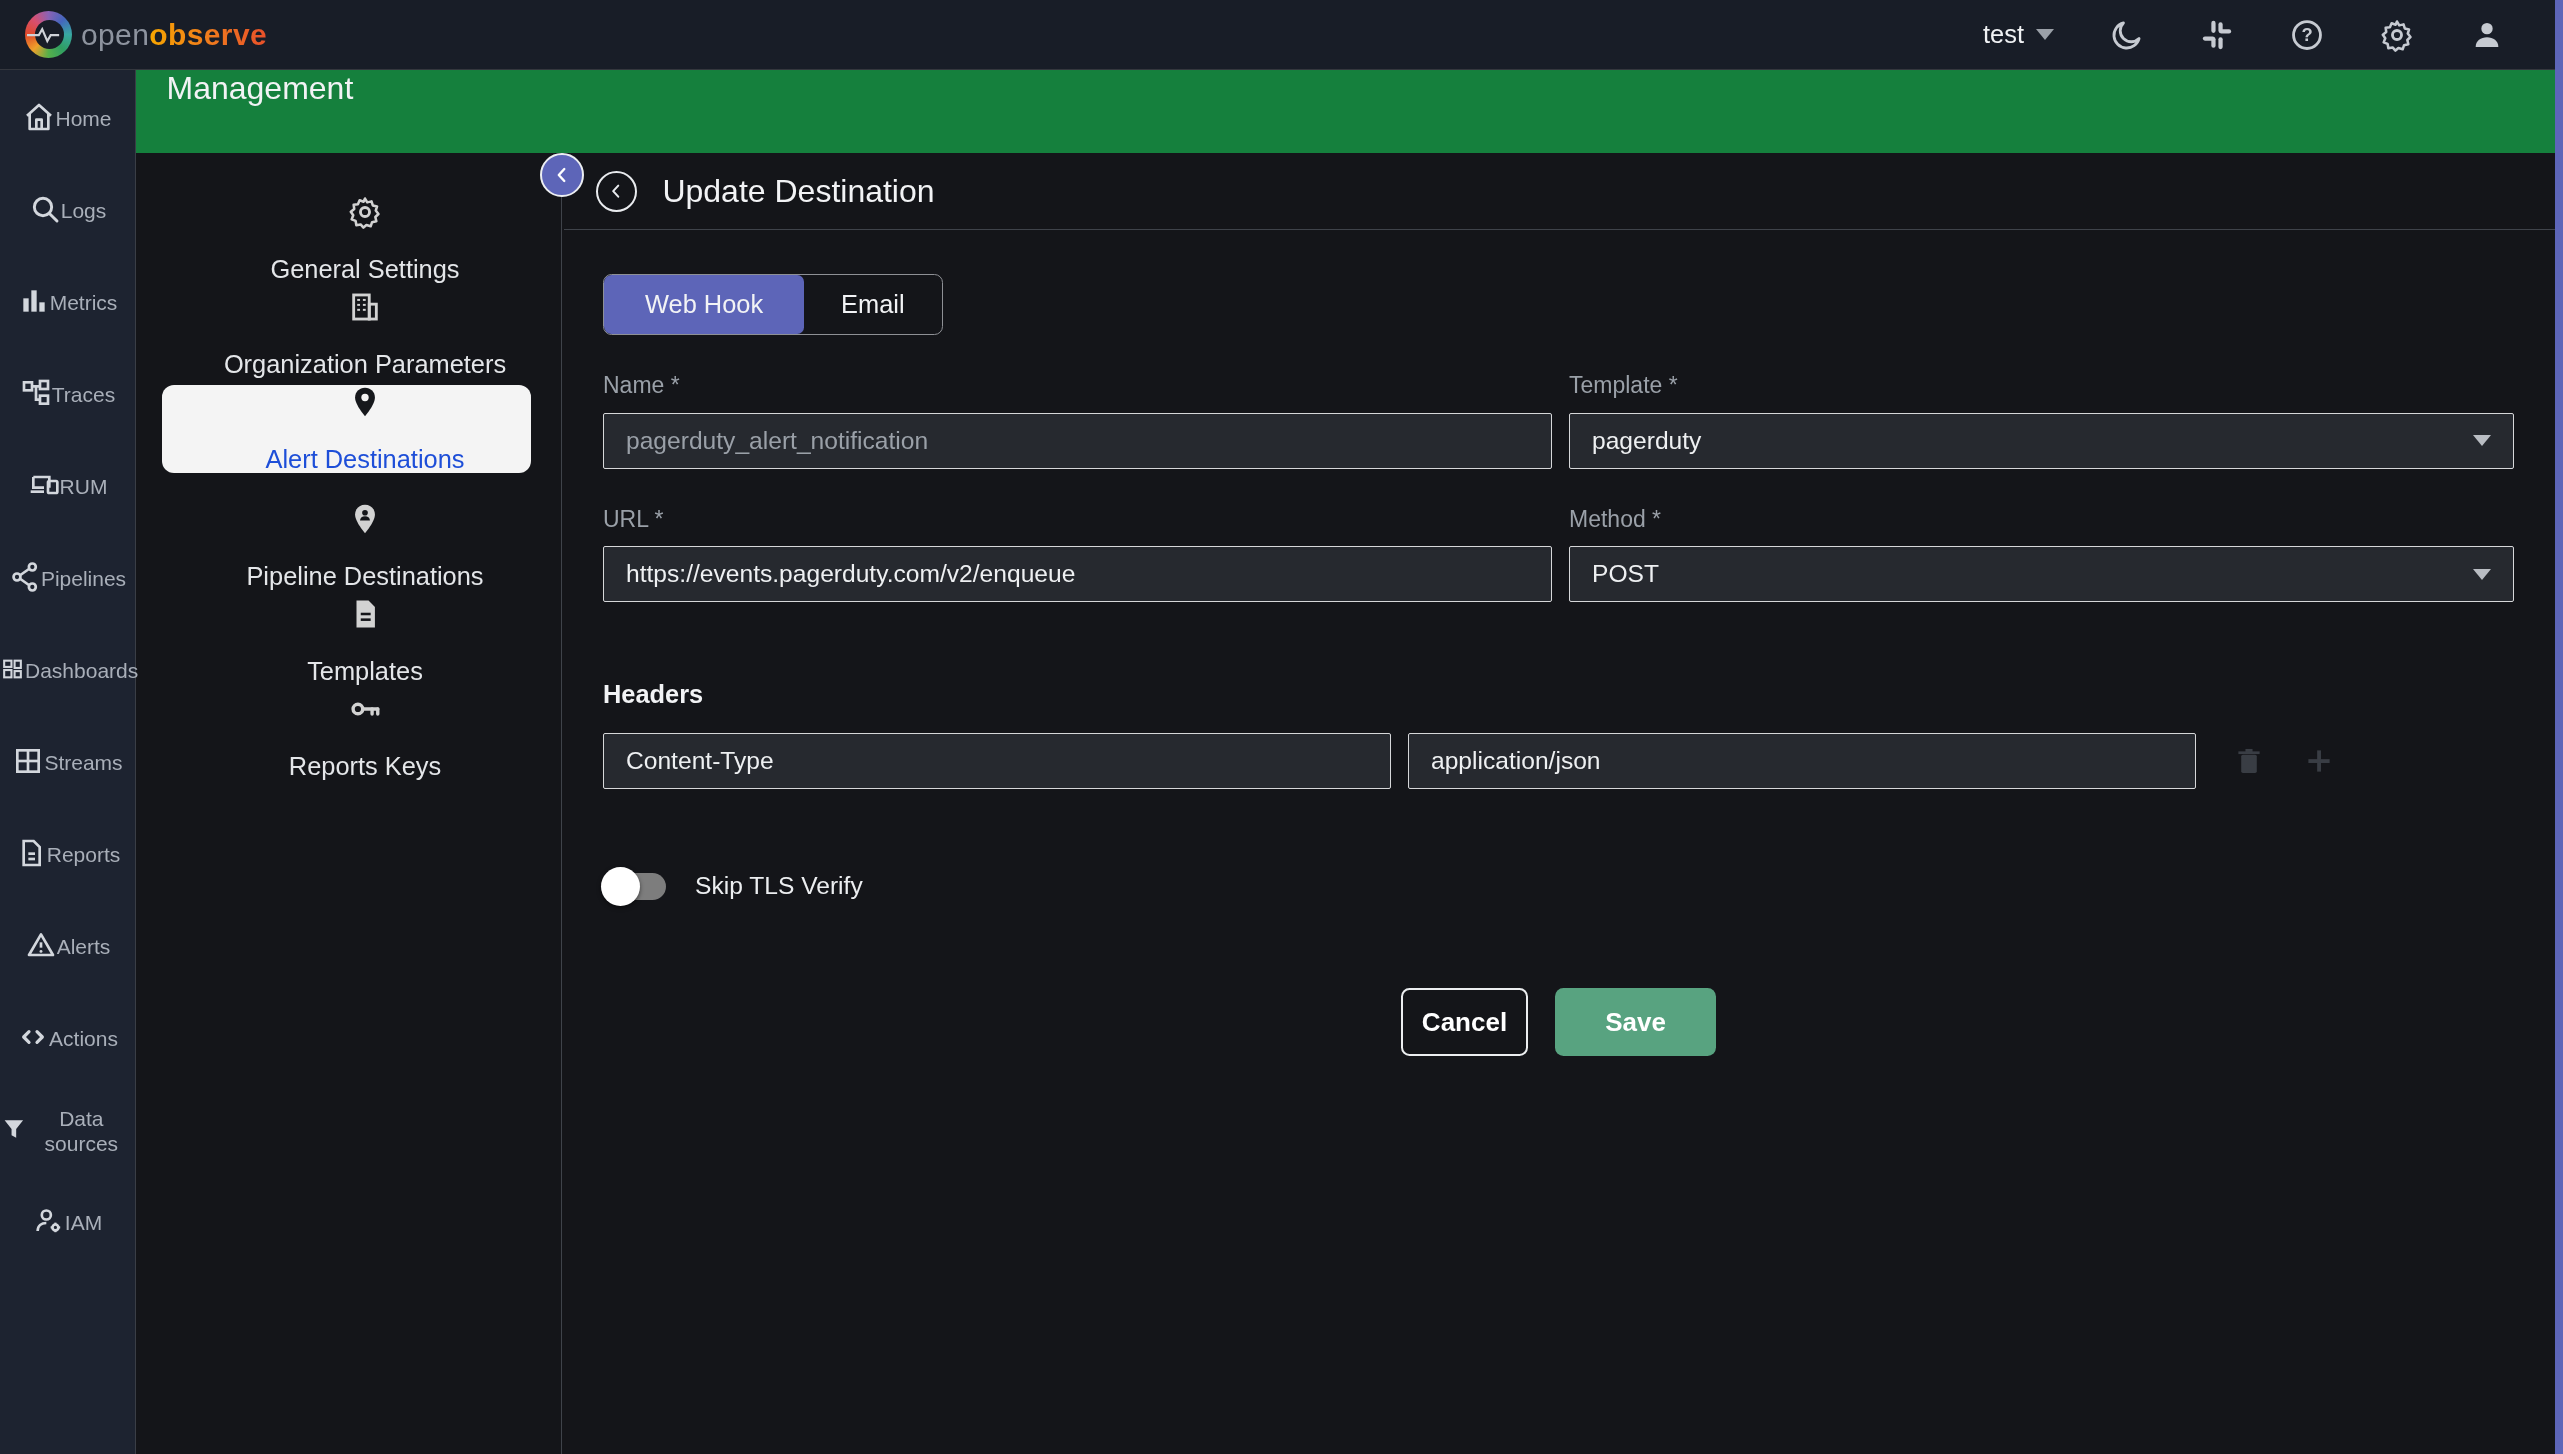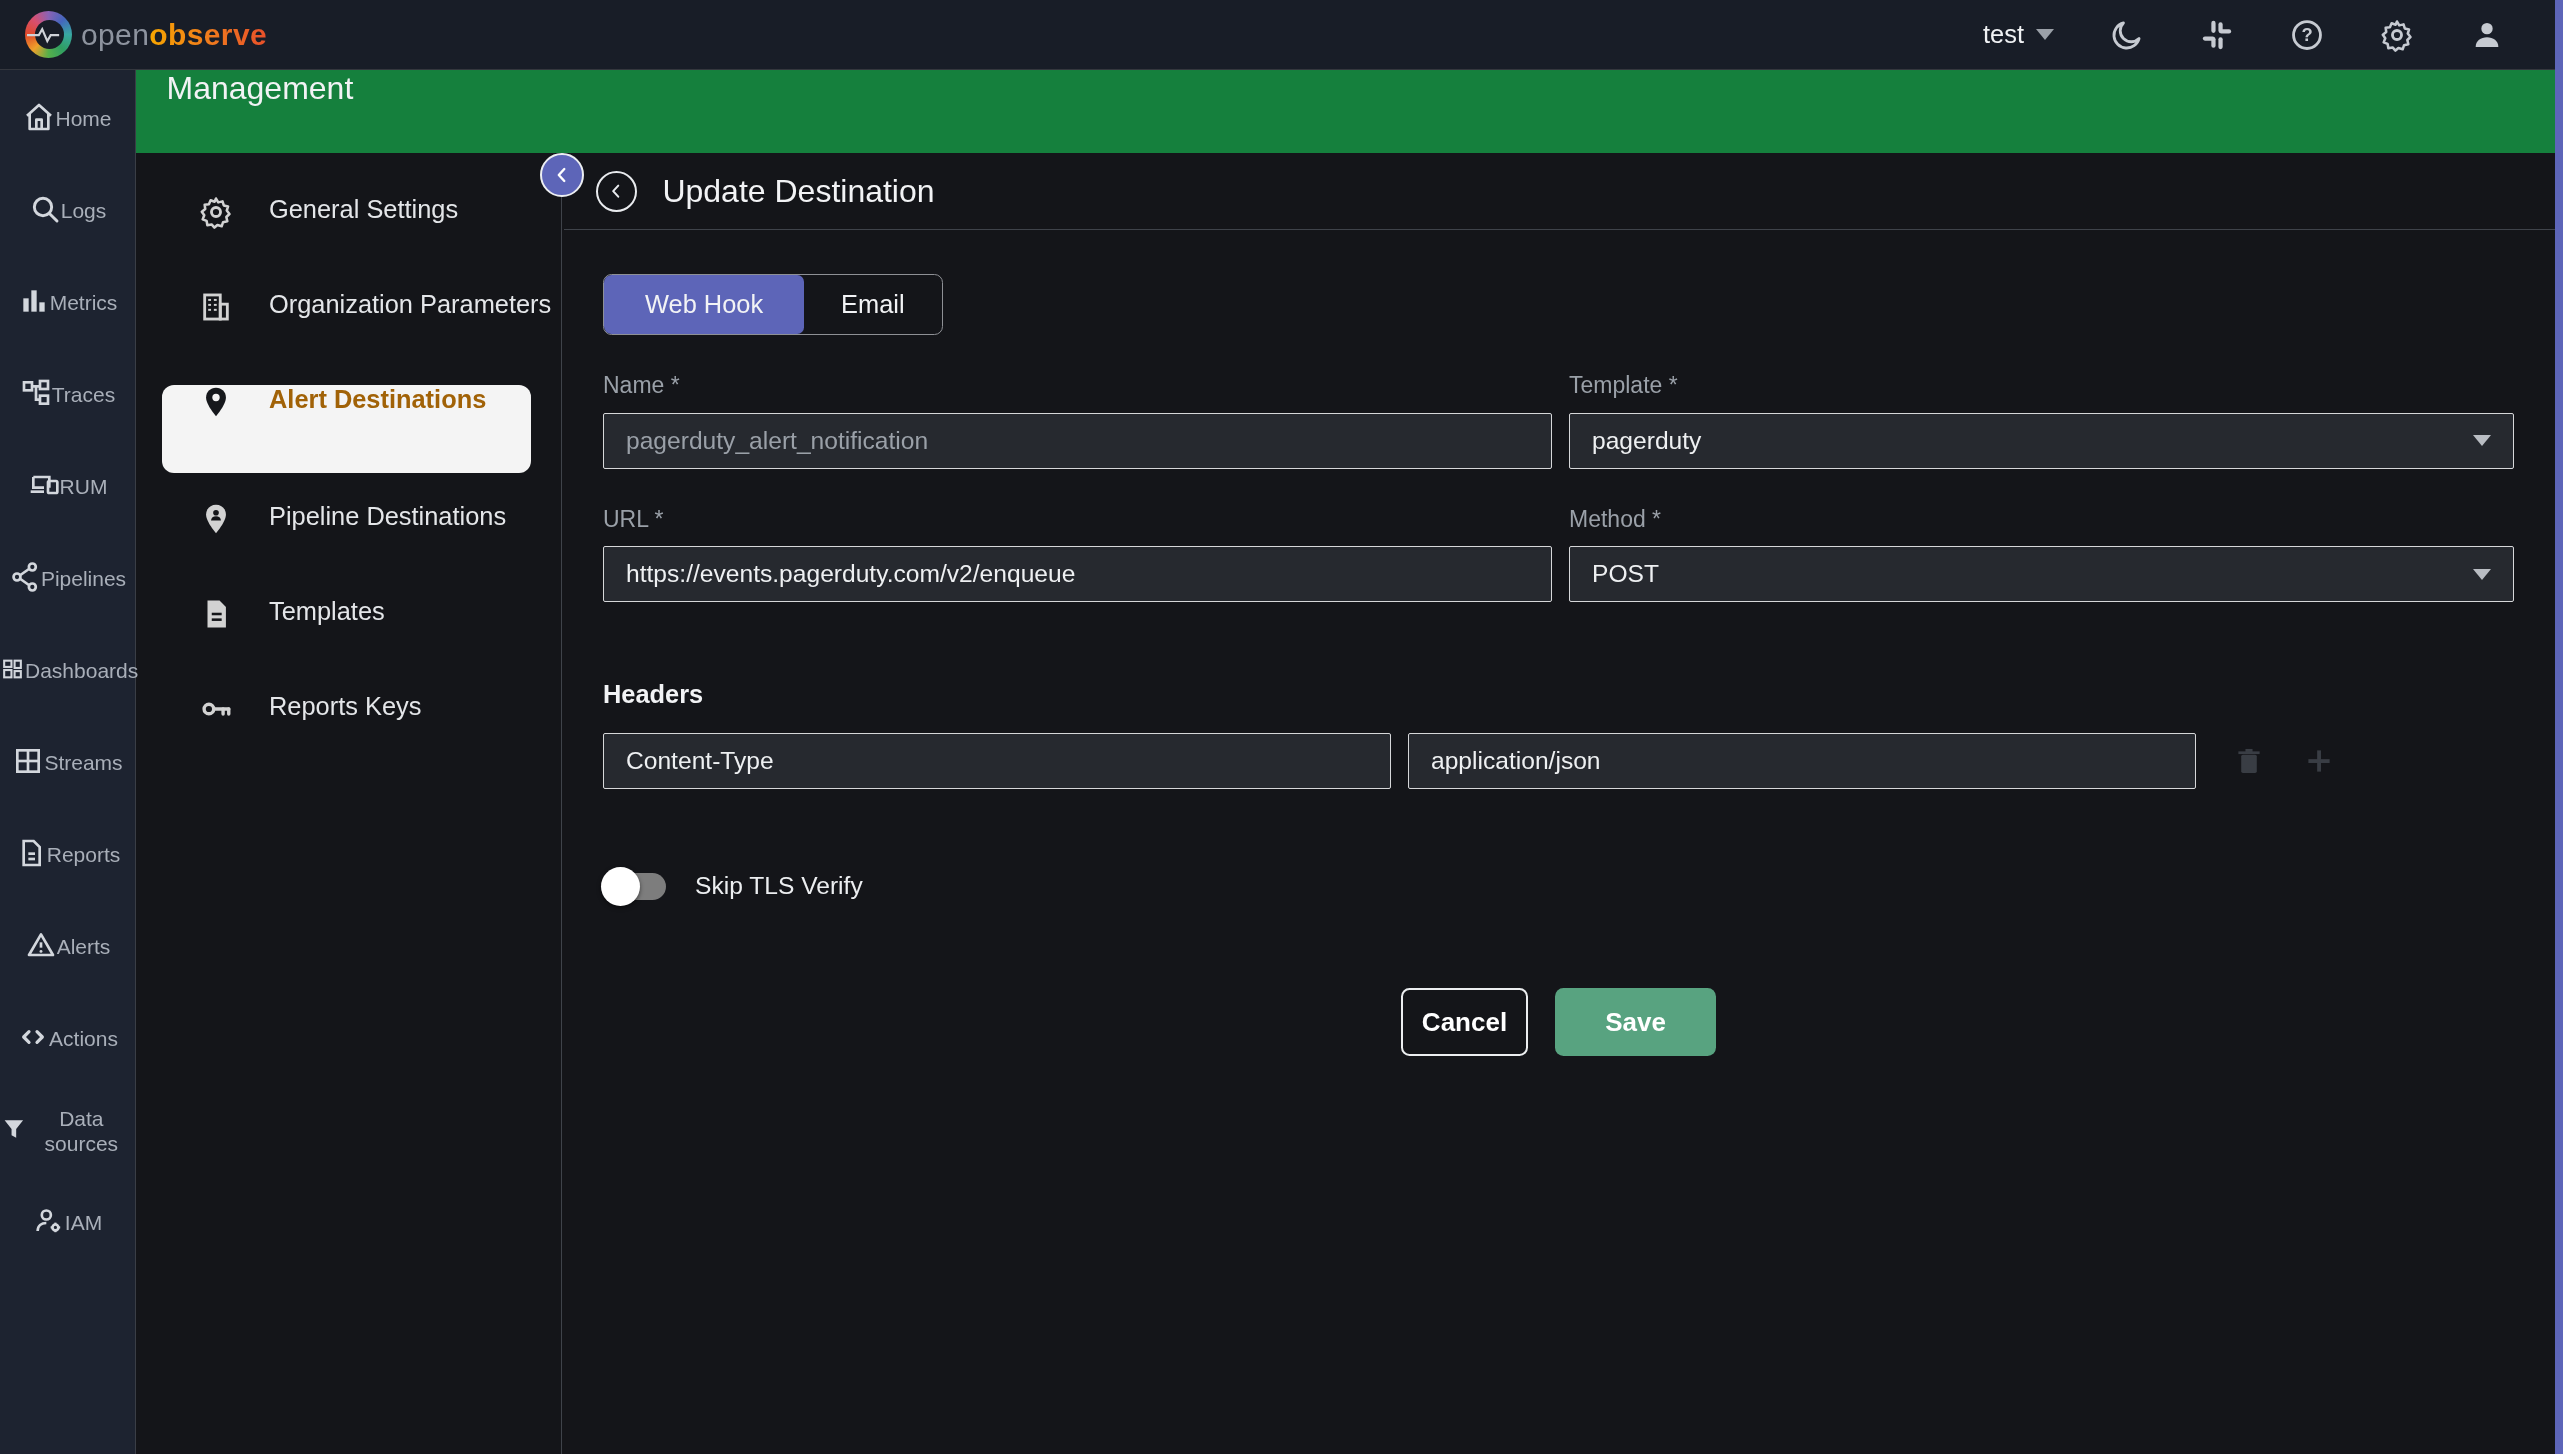--- a/index.html
+++ b/index.html
@@ -38,27 +38,27 @@
 
   
   .mgmt-bar { position:absolute; left:136px; top:70px; width:2427px; height:84px;
               border-bottom:0.8px solid #3f434a; display:flex; align-items:flex-start;
               padding-left:30.5px; background:#15803d; }
   .mgmt-title { font-size:32px; color:#f2f3f5; font-weight:400; }
 
   
   .settings-panel { position:absolute; left:136px; top:153px; width:426px; height:1301px;
                     background:#141519; border-right:0.8px solid #3f434a; padding-top:42px; }
-  .menu-item { display:flex; gap:36px; height:66px;
-               margin:0 30px 29px 26px; padding-left:37px; border-radius:12px; cursor:pointer; }
+  .menu-item { display:flex; align-items:center; gap:26px; height:66px;
+               margin:0 30px 29px 26px; padding-left:37px; border-radius:12px; cursor:pointer;flex-direction:column; }
   .menu-item svg { width:34px; height:34px; color:#d2d2d2; flex:0 0 auto; }
   .menu-label { font-size:25.4px; color:#e4e6e9; white-space:nowrap; }
   .menu-item.active { background:#f4f4f4; height:88px; }
   .menu-item.active svg { color:#16181c; }
-  .menu-item.active .menu-label { color:#a16207; font-weight:700; }
+  .menu-item.active .menu-label { color:#1d4ed8; font-weight:400; }
 
   
   .collapse-fab { position:absolute; left:540px; top:153px; width:44px; height:44px; border-radius:50%;
                   background:#5d65b8; border:2.5px solid #eceef2; display:flex; align-items:center;
                   justify-content:center; cursor:pointer; z-index:6; }
   .collapse-fab svg { width:22px; height:22px; color:#ffffff; }
 
   
   .content { position:absolute; left:564px; top:153px; width:1991px; height:1301px; background:#141519; }
   .content-header { height:77px; border-bottom:0.8px solid #3f434a; display:flex; align-items:center;

